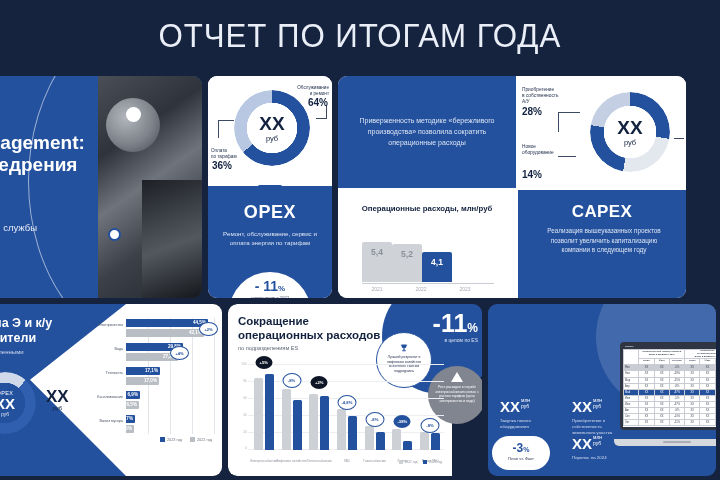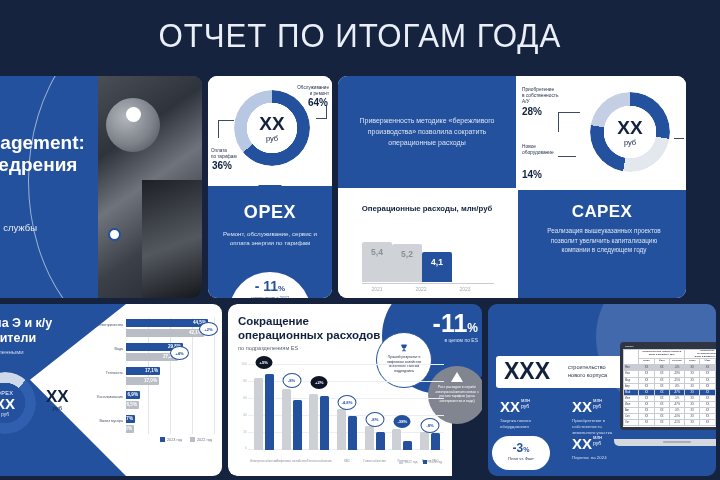--- a/index.html
+++ b/index.html
@@ -488,25 +488,20 @@
           <span>
               <i style="background:#24519e"></i>
               <b style="font-weight:400">2023 год</b>
             </span>
         </div>
       </div>
     </div>
 
     <div class="card s6">
       <div class="swoosh"></div>
-      <div class="band">
-        <div class="xxx">XXX</div>
-        <div class="c" style="white-space: pre-line;">строительство
-нового корпуса</div>
-      </div>
       <div class="kpi2 k-a">
         <span class="v">XX</span><span class="u" style="white-space: pre-line;">млн
 руб</span>
         <div class="c" style="white-space: pre-line;">Закупка нового
 оборудования</div>
       </div>
       <div class="kpi2 k-b">
         <span class="v">XX</span><span class="u" style="white-space: pre-line;">млн
 руб</span>
         <div class="c" style="white-space: pre-line;">Приобретение в собственность

